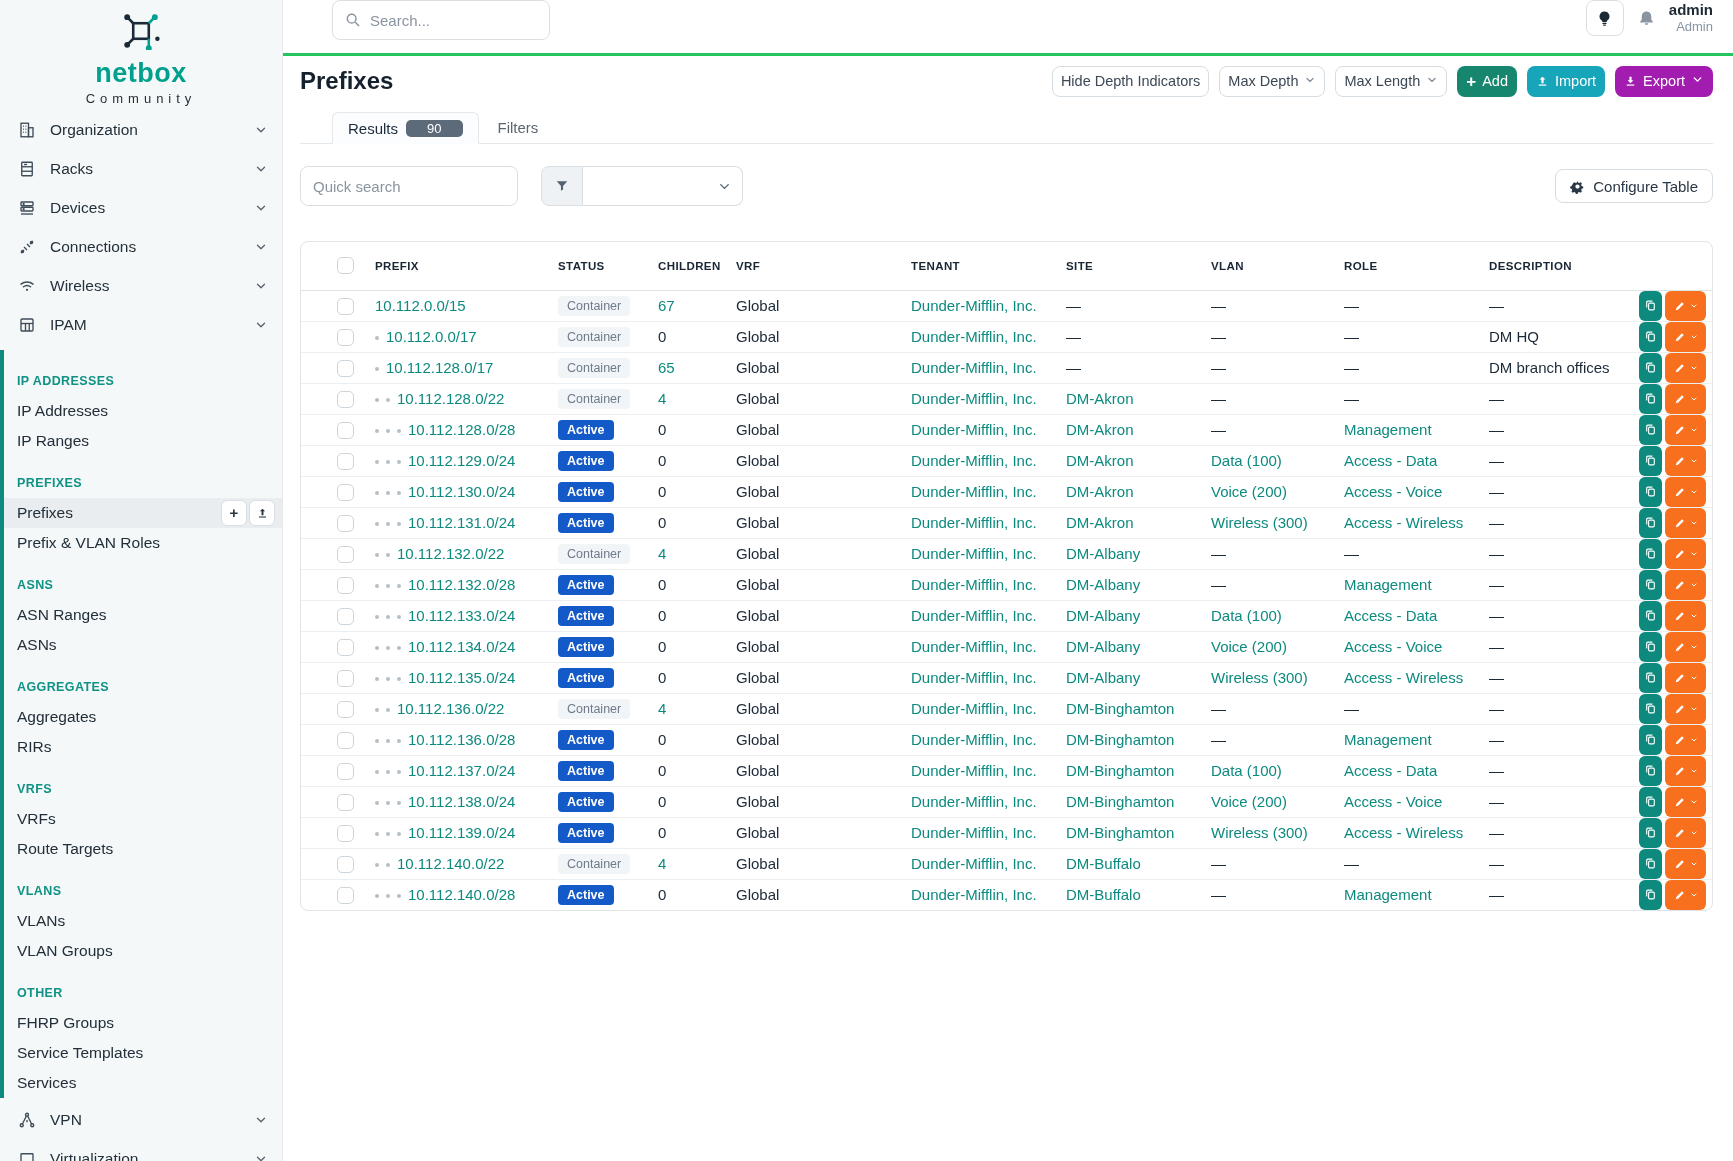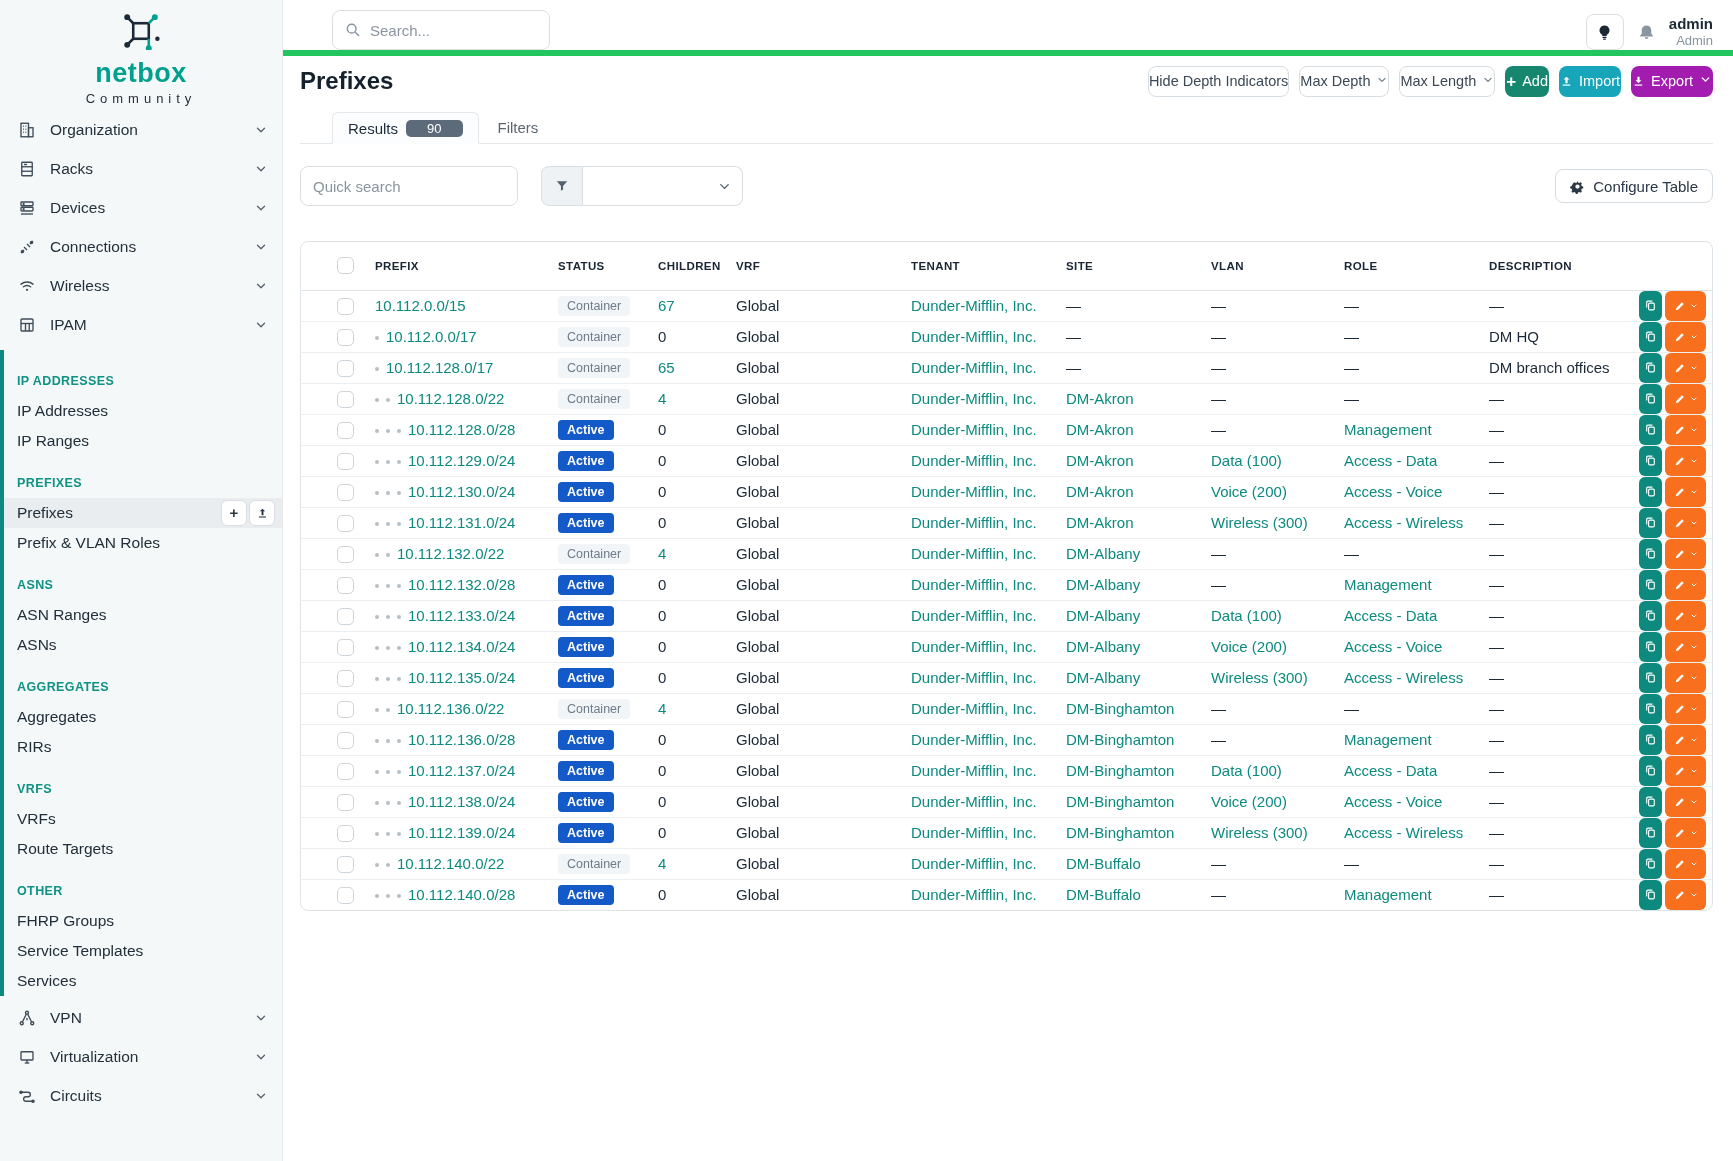--- a/index.html
+++ b/index.html
@@ -30,21 +30,21 @@
   .sec-item .grow { flex:1; }
   .mini-actions { display:flex; gap:2px; margin-right:7px; }
   .mini-btn { width:26px; height:26px; background:#fff; border:1px solid #d8dee3;
     border-radius:6px; display:flex; align-items:center; justify-content:center;
     color:#2a3743; font-size:15px; font-weight:bold; cursor:pointer; }
   .mini-btn svg { width:13px; height:13px; }
   .bottom-nav { margin-top:2px; }
 
   
   .main { margin-left:283px; width:1450px; }
-  .topbar { height:56px; border-bottom:6px solid #22c55e; display:flex; align-items:flex-end; }
+  .topbar { height:56px; border-bottom:3px solid #22c55e; display:flex; align-items:flex-start; }
   .search-box { margin-left:49px; width:218px; height:40px; border:1px solid #d9dfe3;
     border-radius:8px; display:flex; align-items:center; padding:0 12px; gap:9px; background:#fff; }
   .search-box svg { width:16px; height:16px; color:#8a94a0; flex:none; }
   .search-box input { border:none; outline:none; width:100%; font-size:15px;
     font-family:inherit; color:#39434e; background:transparent; }
   .search-box input::placeholder { color:#8a94a0; }
   .top-right { margin-left:auto; margin-right:20px; display:flex; align-items:center; gap:13px; }
   .bulb-btn { width:38px; height:36px; border:1px solid #d9dfe3; border-radius:8px;
     background:#fff; display:flex; align-items:center; justify-content:center;
     color:#1d2935; cursor:pointer; }
@@ -53,21 +53,21 @@
   .bell svg { width:19px; height:19px; }
   .user-block { text-align:right; line-height:1.25; }
   .user-name { font-size:15px; font-weight:bold; color:#1d2935; }
   .user-role { font-size:13px; color:#8794a1; }
 
   .content { padding:0 20px 0 17px; }
   .page-head { margin-top:7px; height:36px; display:flex; align-items:center; }
   .page-title { font-size:24px; font-weight:bold; color:#16212e; }
   .ph-actions { margin-left:auto; display:flex; gap:10px; align-items:center; }
   .btn { height:31px; border-radius:8px; display:flex; align-items:center; gap:6px;
-    font-size:14.5px; padding:0 0; cursor:pointer; border:1px solid transparent;
+    font-size:14.5px; padding:0 8px; cursor:pointer; border:1px solid transparent;
     font-family:inherit; }
   .btn svg { width:13px; height:13px; }
   .btn-outline { background:#fff; border-color:#d6dde2; color:#3c4856; }
   .btn-outline .chev svg { width:12px; height:12px; color:#7c8894; }
   .btn-add { background:#17866f; color:#fff; }
   .btn-import { background:#17a5ba; color:#fff; }
   .btn-export { background:#a21caf; color:#fff; }
   .btn .plus { font-size:17px; font-weight:bold; line-height:1; }
 
   .tabs { margin-top:13px; border-bottom:1px solid #e4e8eb; height:32px;
@@ -299,20 +299,29 @@
           <span class="grow">RIRs</span>
         </div>
       </div>
       <div class="sec">
         <div class="sec-title">VRFS</div>
         <div class="sec-item">
           <span class="grow">VRFs</span>
         </div>
         <div class="sec-item">
           <span class="grow">Route Targets</span>
+        </div>
+      </div>
+      <div class="sec">
+        <div class="sec-title">VLANS</div>
+        <div class="sec-item">
+          <span class="grow">VLANs</span>
+        </div>
+        <div class="sec-item">
+          <span class="grow">VLAN Groups</span>
         </div>
       </div>
       <div class="sec">
         <div class="sec-title">OTHER</div>
         <div class="sec-item">
           <span class="grow">FHRP Groups</span>
         </div>
         <div class="sec-item">
           <span class="grow">Service Templates</span>
         </div>

